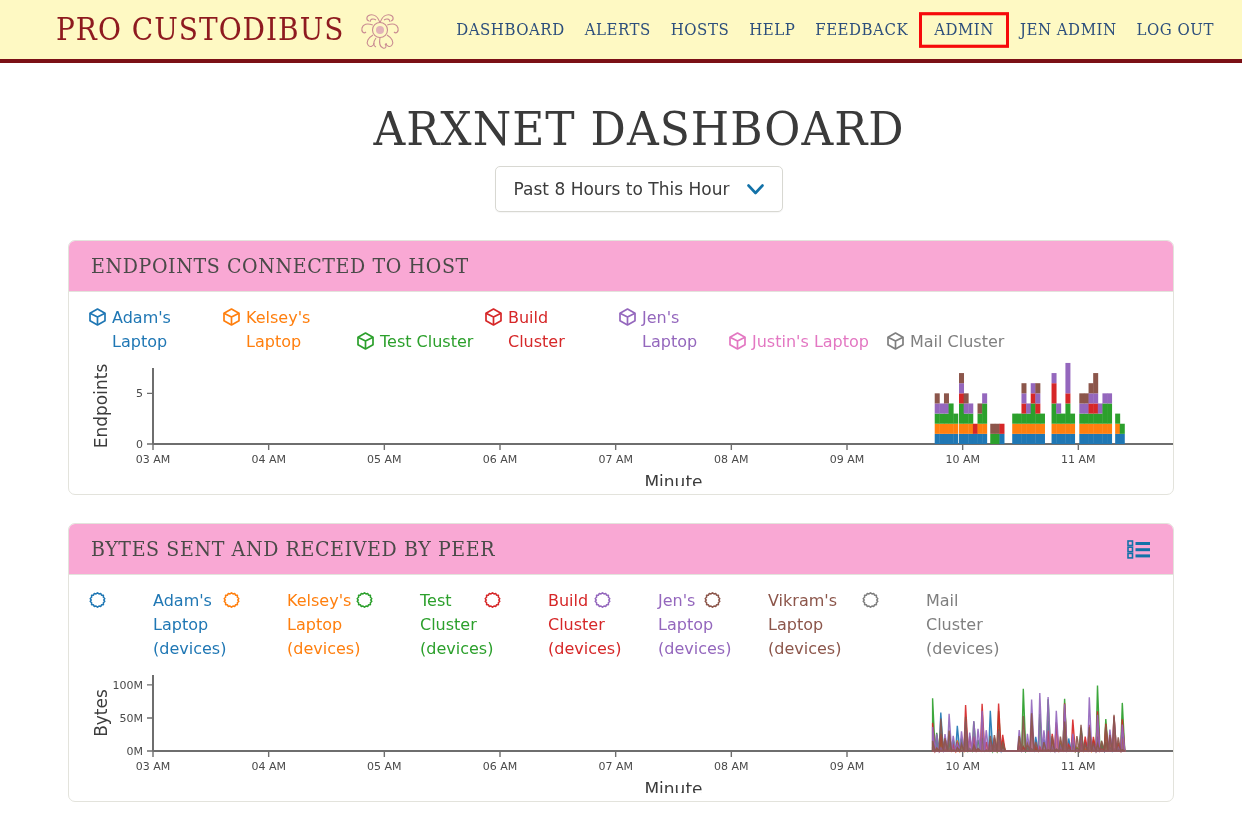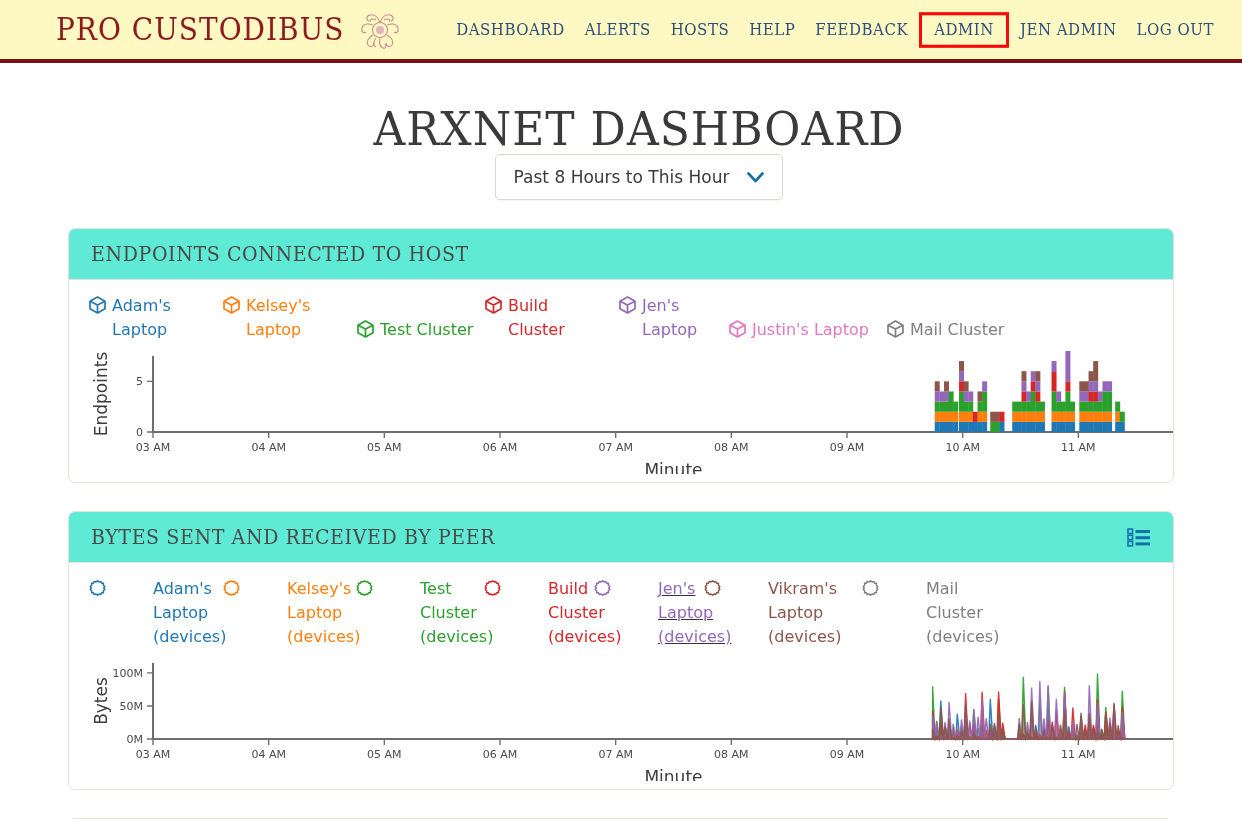--- a/index.html
+++ b/index.html
@@ -43,31 +43,32 @@
   .page-title{
     font-family:"DejaVu Serif", serif; font-size:44px; color:#3a3a3a;
     letter-spacing:1px; margin:0; font-weight:normal; transform:scaleY(1.08);
     transform-origin:left center;
   }
   .range-select{
     display:flex; align-items:center; gap:18px;
     border:1px solid #d8d8d2; border-radius:5px; background:#fff;
     padding:12px 18px; min-width:258px; justify-content:space-between;
     box-shadow:0 1px 1px rgba(0,0,0,.04);
+    margin-top:12px;
   }
   .range-select .label{ font-size:17px; color:#3b3b3b; }
   .chev{ width:17px; height:11px; display:block; }
 
   
   .panel{
     margin:28px 68px 0 68px; border:1px solid #e3e3dc; border-radius:7px;
     background:#fff; overflow:hidden;
   }
   .panel-head{
-    background:#5eead4; padding:14px 22px; display:flex; align-items:center;
+    background:#f9a8d4; padding:14px 22px; display:flex; align-items:center;
     justify-content:space-between; border-bottom:1px solid #e3e3dc;
   }
   .panel-title{
     font-family:"DejaVu Serif", serif; font-size:19px; color:#4a4a48;
     letter-spacing:.6px; transform:scaleY(1.06); transform-origin:left center;
   }
   .list-icon{ width:24px; height:20px; }
 
   .panel-body{ padding:14px 20px 8px 20px; }
 
@@ -84,21 +85,21 @@
   .lg-ep .item{ width:134px; }
   .lg-ep .item:nth-child(3){ width:128px; }
   .lg-ep .item:nth-child(5){ width:110px; }
   .lg-ep .item:nth-child(6){ width:158px; }
   .lg-ep .item:nth-child(7){ width:148px; }
 
   .lg-dev .item{ width:134px;gap:47px; }
   .lg-dev .item:nth-child(2){ width:133px; }
   .lg-dev .item:nth-child(3){ width:128px; }
   .lg-dev .item:nth-child(4){ width:110px; }
-  .lg-dev .item:nth-child(5){ width:110px;text-decoration:underline; }
+  .lg-dev .item:nth-child(5){ width:110px; }
   .lg-dev .item:nth-child(6){ width:158px; }
   .lg-dev .item:nth-child(7){ width:148px; }
 
   
   .chart-wrap{ position:relative; }
   svg.chart{ display:block; }
   .axis-line{ stroke:#6e6e6e; stroke-width:2; fill:none; }
   .tick-line{ stroke:#6e6e6e; stroke-width:1.4; }
   .tick-text{ font-family:"DejaVu Sans", sans-serif; font-size:11px; fill:#4a4a4a; }
   .axis-title{ font-family:"DejaVu Sans", sans-serif; font-size:17px; fill:#3c3c3c; }

